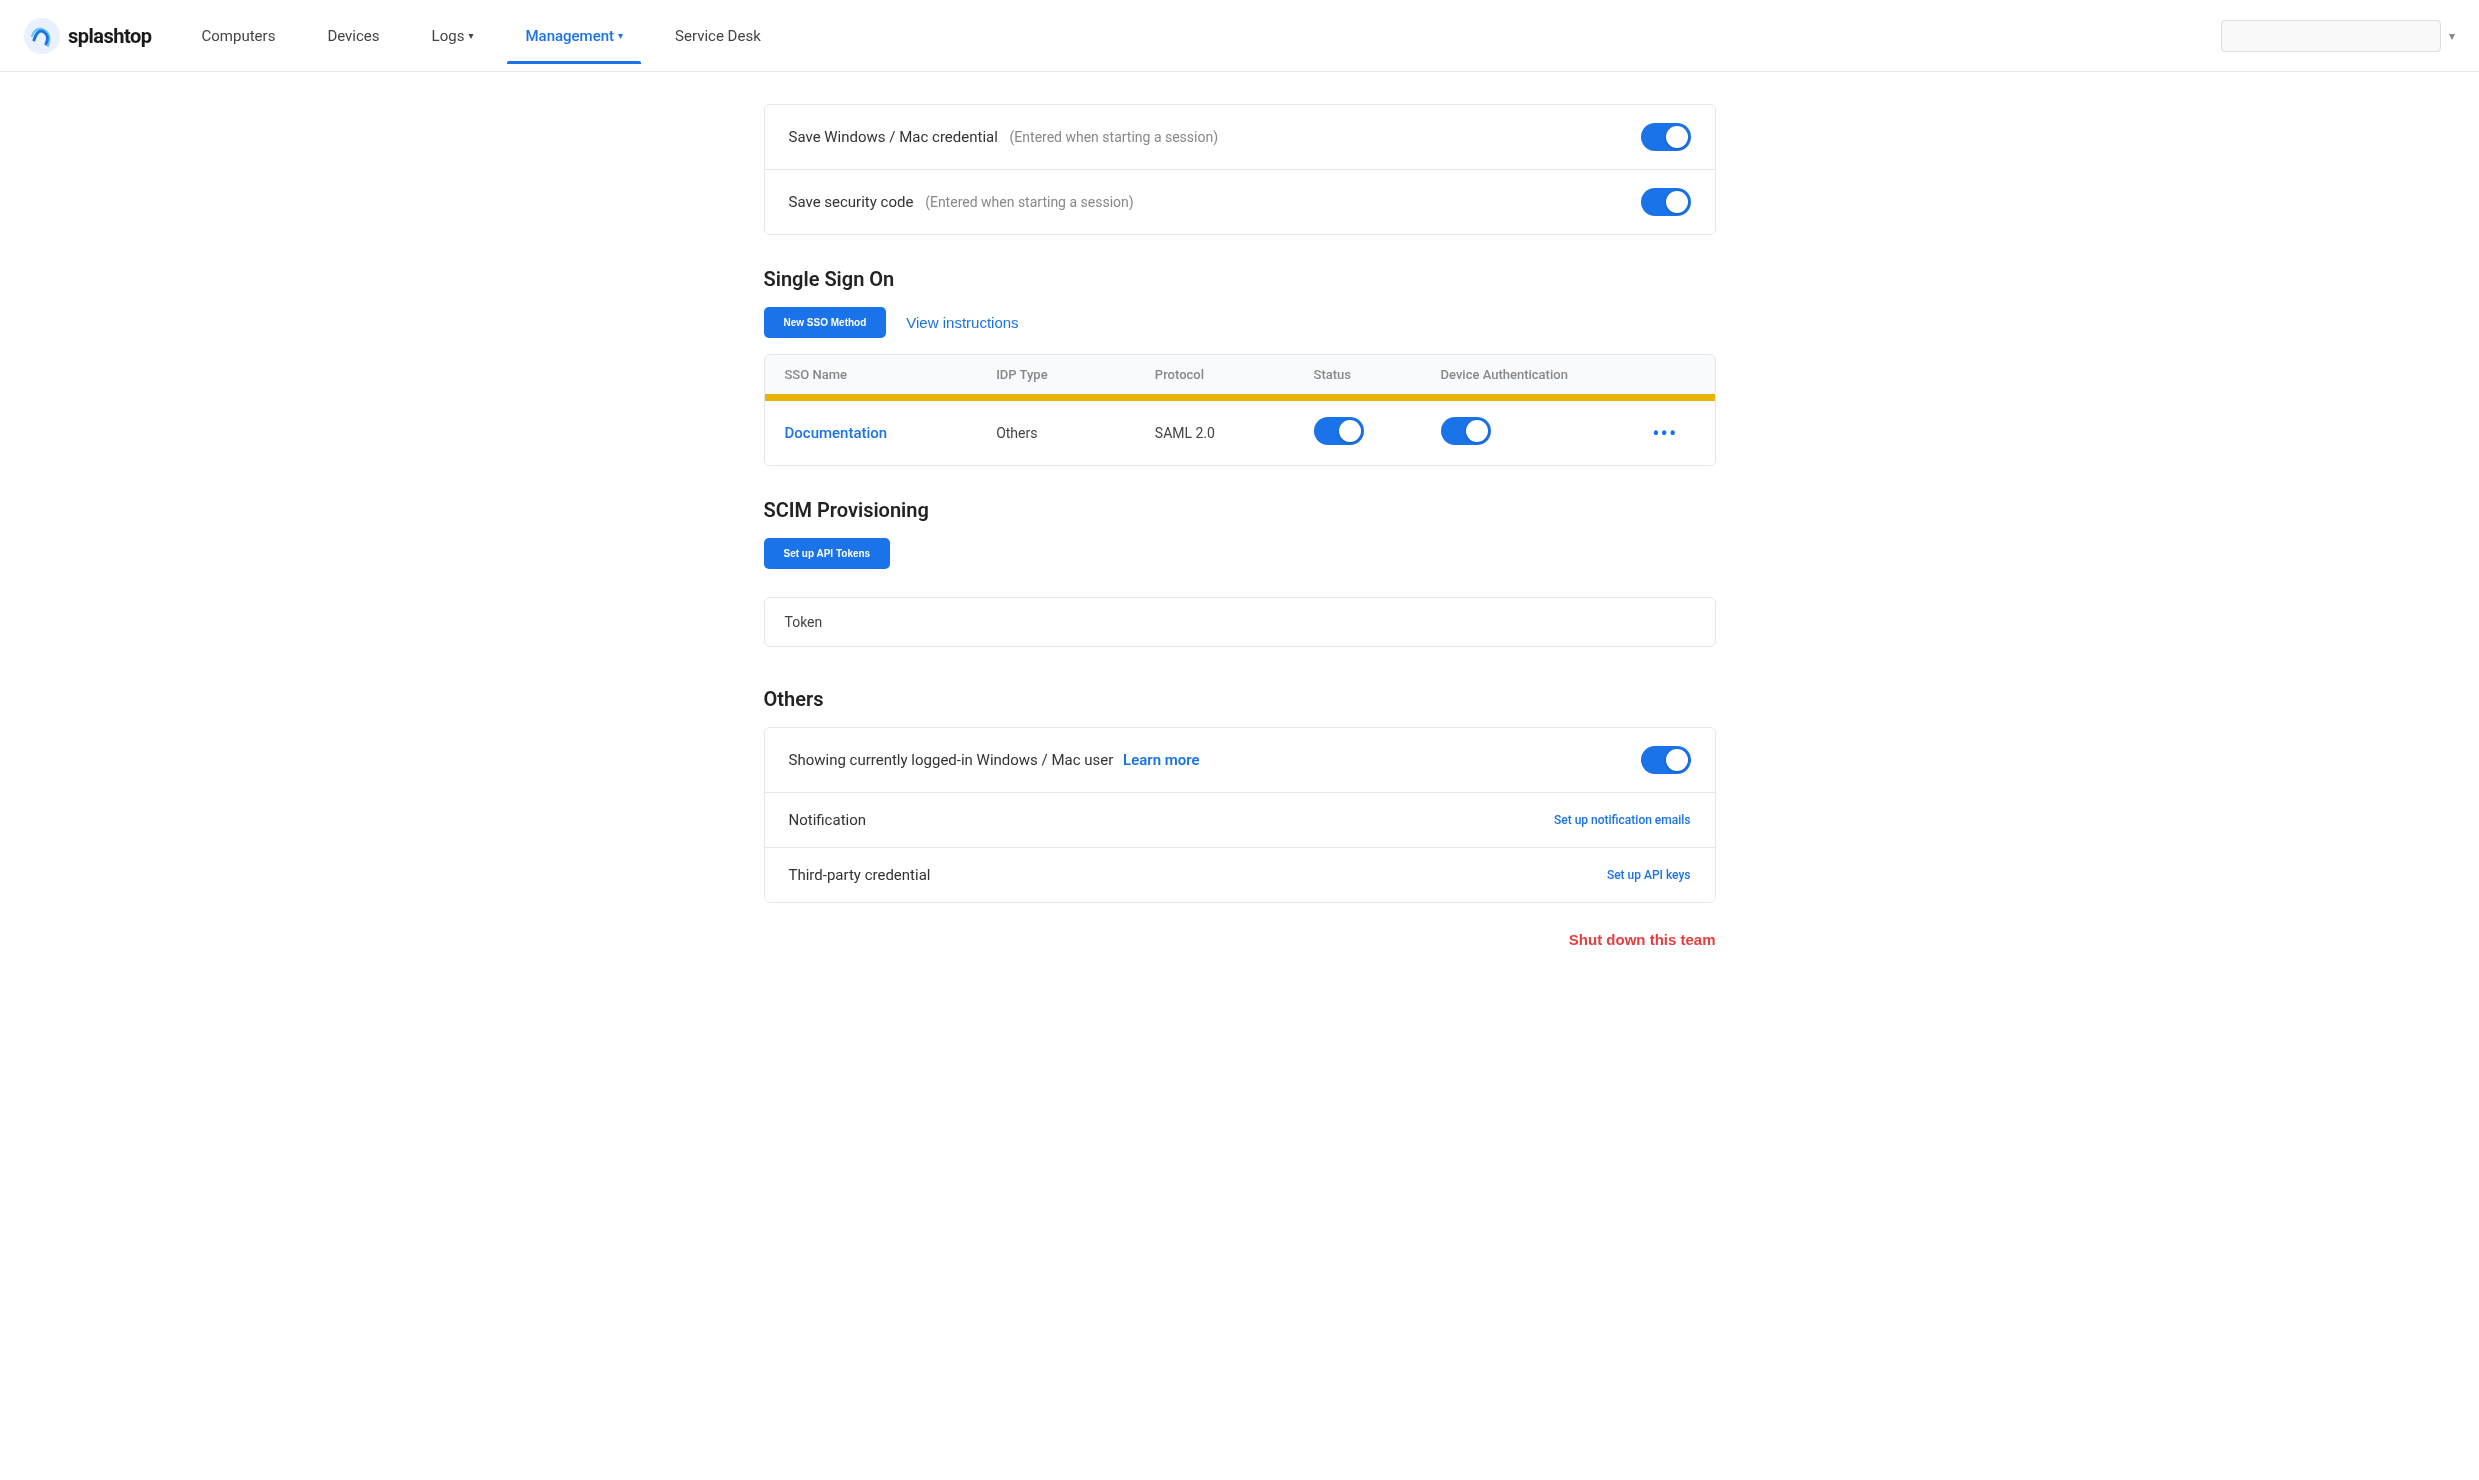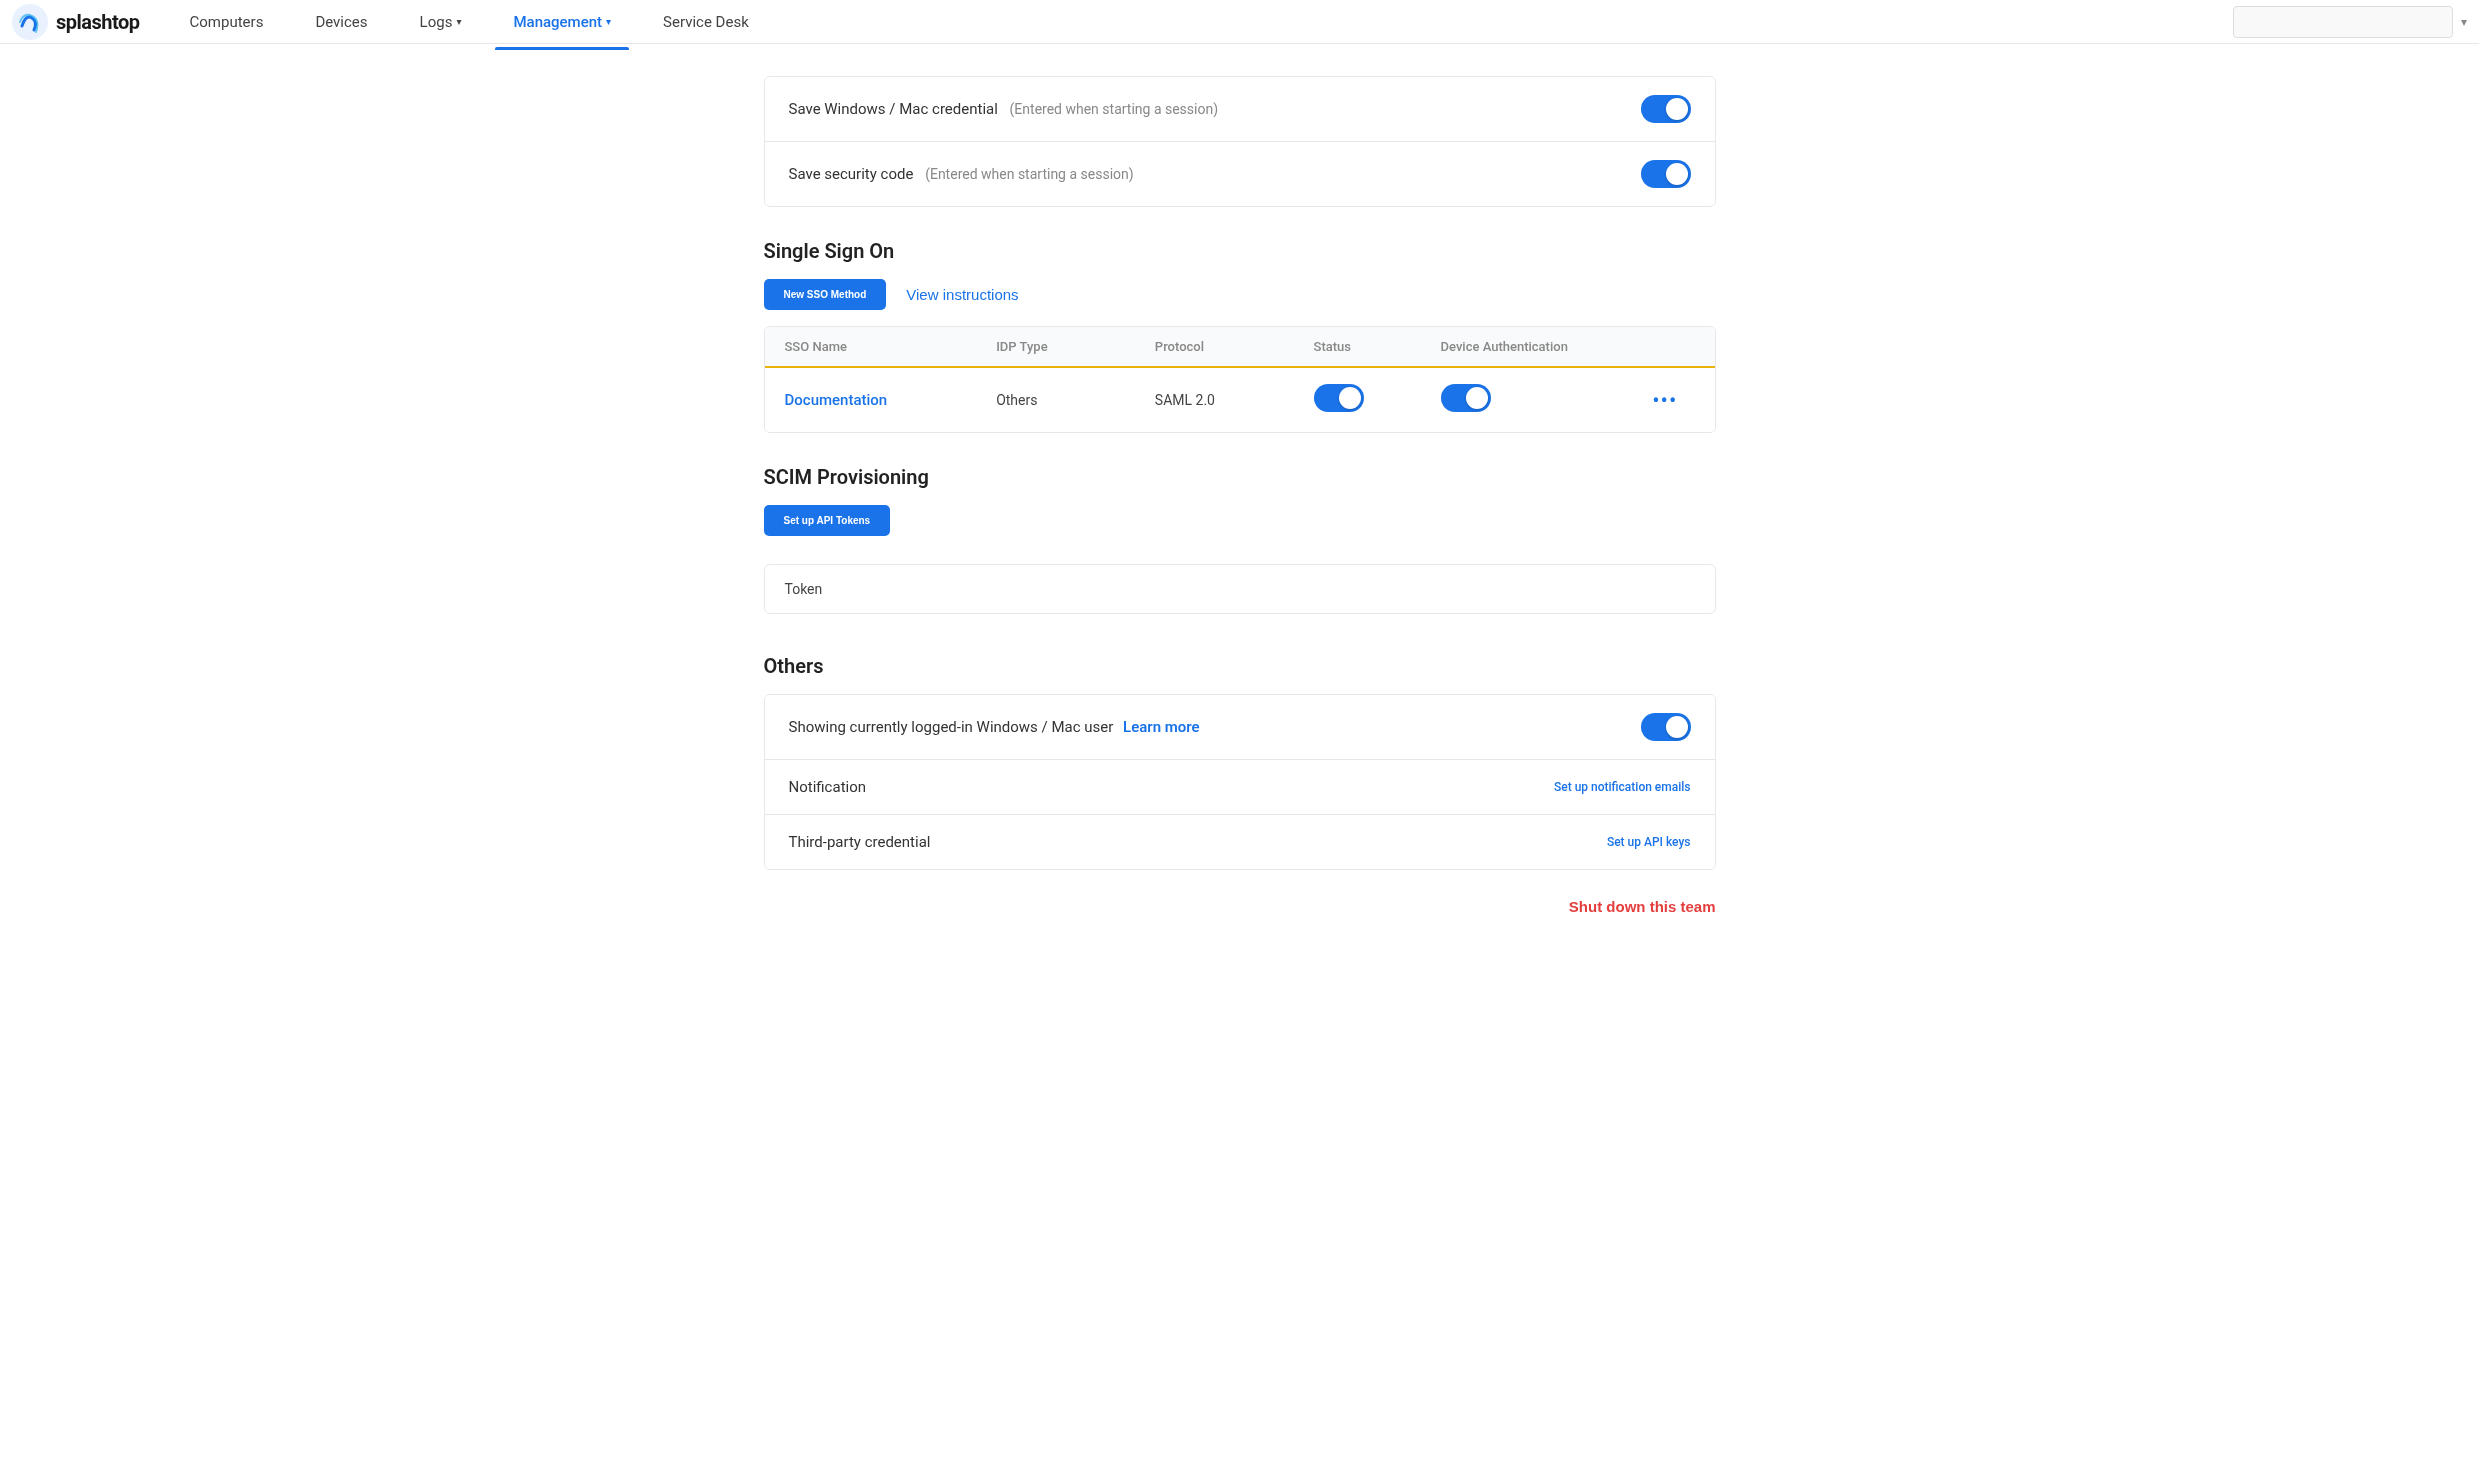--- a/index.html
+++ b/index.html
@@ -1,20 +1,20 @@
 <!DOCTYPE html>
 <html><head>
   <meta charset="utf-8">
   <style>
     * { box-sizing: border-box; margin: 0; padding: 0; }
     body { font-family: -apple-system, BlinkMacSystemFont, 'Segoe UI', Roboto, sans-serif; background: #fff; color: #333; font-size: 15px; }
 
     
     .navbar {
-      display: flex; align-items: center; padding: 0 12px; height: 44px;
+      display: flex; align-items: center; padding: 0 24px; height: 72px;
       border-bottom: 1px solid #e5e7eb; background: #fff;
     }
     .navbar-logo { display: flex; align-items: center; gap: 8px; margin-right: 32px; }
     .logo-icon { width: 36px; height: 36px; }
     .navbar-nav { display: flex; align-items: center; gap: 16px; flex: 1; }
     .nav-item {
       padding: 0 18px; height: 56px; display: flex; align-items: center;
       font-size: 15px; color: #444; cursor: pointer; position: relative;
       text-decoration: none; white-space: nowrap;
     }
@@ -72,21 +72,21 @@
     }
     .btn-link { color: #1a73e8; font-size: 15px; font-weight: 500; cursor: pointer; text-decoration: none; background: none; border: none; }
 
     
     .sso-header { display: flex; align-items: center; gap: 20px; margin-bottom: 16px; }
 
     
     .sso-table { border: 1px solid #e5e7eb; border-radius: 6px; overflow: hidden; }
     .sso-table-header {
       display: grid; grid-template-columns: 2fr 1.5fr 1.5fr 1.2fr 2fr 0.4fr;
-      padding: 12px 20px; background: #f9fafb; border-bottom: 2px solid #eab308;
+      padding: 12px 20px; background: #f9fafb; border-bottom: 7px solid #eab308;
     }
     .sso-table-header span { font-size: 13px; color: #888; font-weight: 500; }
     .sso-table-row {
       display: grid; grid-template-columns: 2fr 1.5fr 1.5fr 1.2fr 2fr 0.4fr;
       padding: 16px 20px; align-items: center; background: #fff;
       position: relative;
     }
     .sso-name-link { color: #1a73e8; font-size: 15px; cursor: pointer; text-decoration: none; font-weight: 500; }
     .sso-cell { font-size: 14px; color: #444; }
     .dots-menu { color: #1a73e8; font-size: 22px; cursor: pointer; letter-spacing: 1px; }

